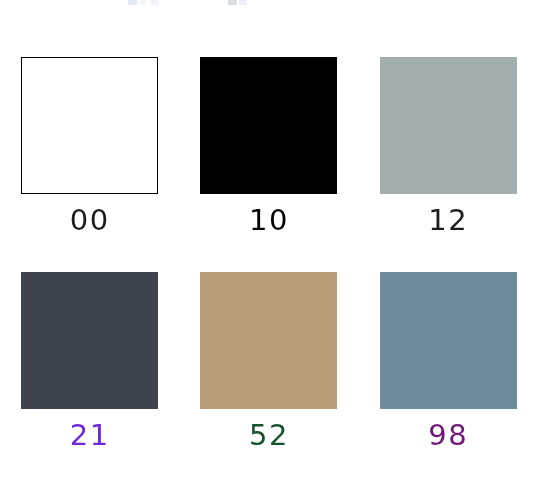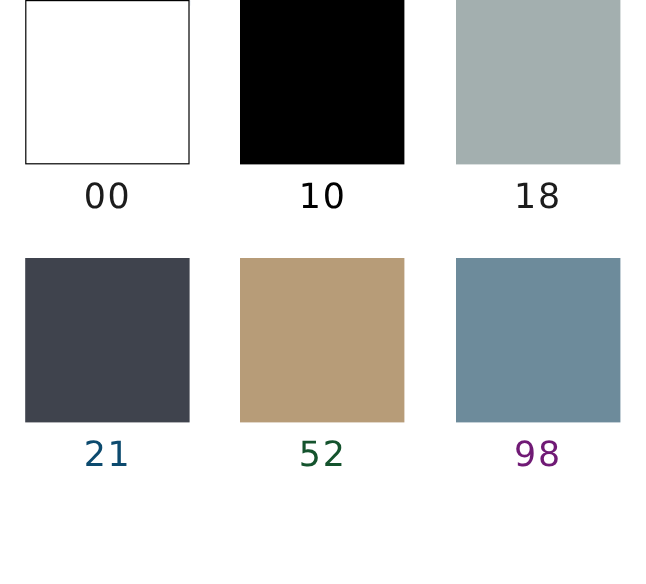--- a/index.html
+++ b/index.html
@@ -21,20 +21,21 @@
     position: absolute;
     left: 0;
     top: 0;
     width: 538px;
     height: 345px;
     display: grid;
     grid-template-columns: repeat(3, 1fr);
     grid-template-rows: 215px 215px;
     column-gap: 0px;
     row-gap: 0px;
+    padding-top: 57px;
     box-sizing: border-box;
   }
 
   .swatch-cell {
     display: flex;
     flex-direction: column;
     align-items: center;
     justify-content: flex-start;
   }
 
@@ -97,26 +98,26 @@
     <div class="swatch-label" style="color: rgb(28, 28, 28);">00</div>
   </div>
 
   <div class="swatch-cell">
     <div class="swatch-chip" style="background-color: rgb(0, 0, 0);"></div>
     <div class="swatch-label" style="color: #000000;">10</div>
   </div>
 
   <div class="swatch-cell">
     <div class="swatch-chip" style="background-color: rgb(163, 175, 175);"></div>
-    <div class="swatch-label" style="color: rgb(28, 28, 28);">18</div>
+    <div class="swatch-label" style="color: rgb(28, 28, 28);">12</div>
   </div>
 
   <div class="swatch-cell">
     <div class="swatch-chip" style="background-color: rgb(63, 67, 77);"></div>
-    <div class="swatch-label" style="color: #0c4a6e;">21</div>
+    <div class="swatch-label" style="color: #6d28d9;">21</div>
   </div>
 
   <div class="swatch-cell">
     <div class="swatch-chip" style="background-color: rgb(183, 156, 120);"></div>
     <div class="swatch-label" style="color: #14532d;">52</div>
   </div>
 
   <div class="swatch-cell">
     <div class="swatch-chip" style="background-color: rgb(109, 139, 155);"></div>
     <div class="swatch-label" style="color: #701a75;">98</div>

